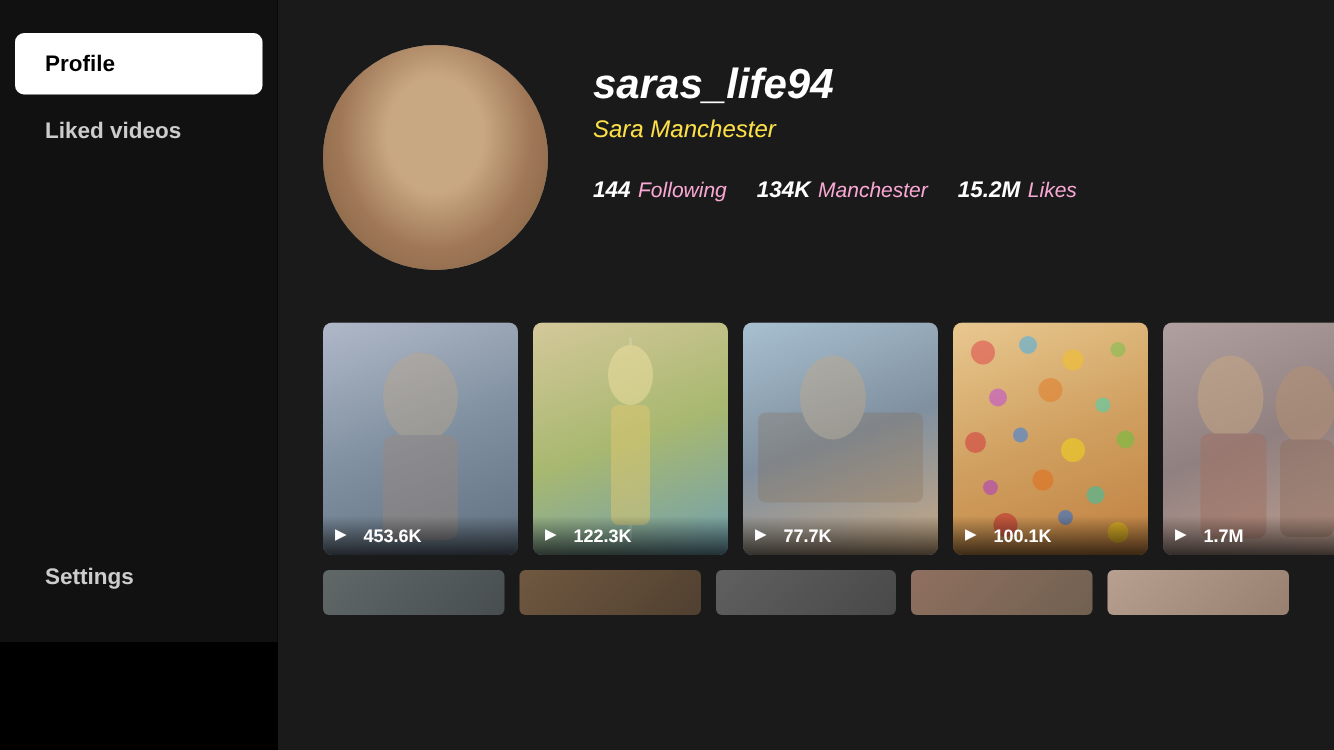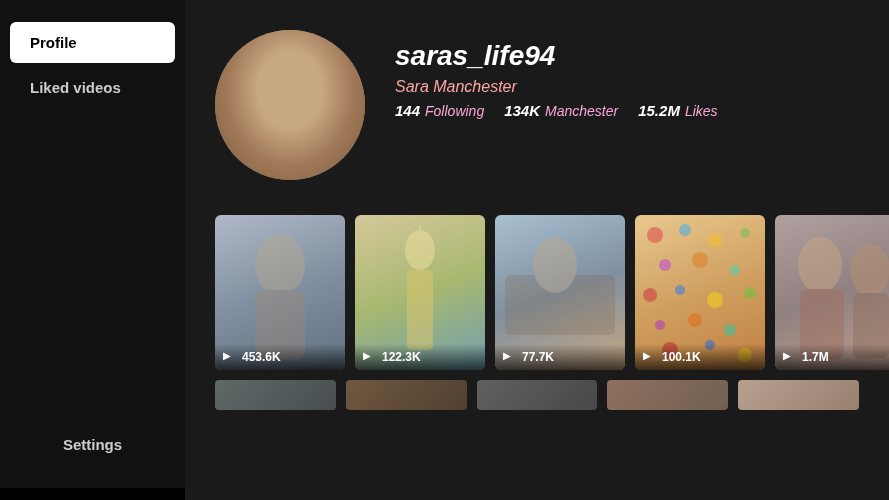--- a/index.html
+++ b/index.html
@@ -14,21 +14,21 @@
     }
 
     
     .sidebar {
       width: 185px;
       min-width: 185px;
       background: #111;
       display: flex;
       flex-direction: column;
       padding: 20px 0;
-      height: 488px;
+      height: 428px;
     }
     .sidebar-item {
       padding: 12px 20px;
       cursor: pointer;
       border-radius: 6px;
       margin: 2px 10px;
       display: flex;
       align-items: center;
     }
     .sidebar-item.active {
@@ -45,21 +45,20 @@
     .sidebar-item:not(.active) .sidebar-item-label {
       color: #ccc;
     }
     .sidebar-spacer {
       flex: 1;
     }
     .sidebar-bottom {
       padding: 12px 20px;
       margin: 2px 10px;
       cursor: pointer;
-      text-align: center;
     }
     .sidebar-bottom-label {
       font-size: 15px;
       font-weight: 600;
       color: #ccc;
     }
 
     
     .main {
       flex: 1;
@@ -105,31 +104,31 @@
       padding-top: 10px;
       font-style: italic;
     }
     .username {
       font-size: 28px;
       font-weight: 700;
       color: #fff;
     }
     .display-name {
       font-size: 16px;
-      color: #fca5a5;
+      color: #fde047;
       font-weight: 500;
     }
     .bio {
       font-size: 14px;
       color: #ddd;
     }
     .stats {
       display: flex;
       gap: 20px;
-      margin-top: 0;
+      margin-top: 16px;
     }
     .stat {
       display: flex;
       gap: 5px;
       align-items: baseline;
     }
     .stat-count {
       font-size: 15px;
       font-weight: 700;
       color: #fff;

